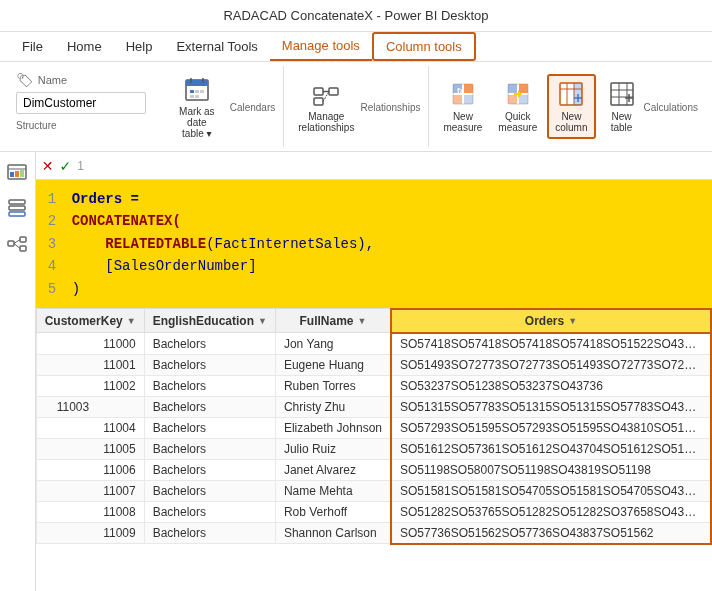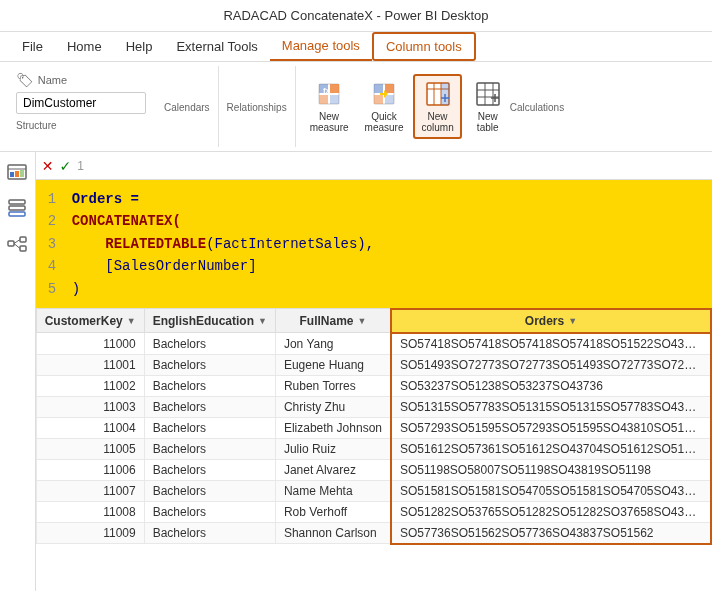--- a/index.html
+++ b/index.html
@@ -274,24 +274,58 @@
   <div class="name-section">
     <div class="name-label">
       <span style="font-size:14px;">🏷</span>
       <span>Name</span>
     </div>
     <input class="name-input" type="text" value="DimCustomer" style="">
     <div class="ribbon-section-label">Structure</div>
   </div>
 
   <div class="ribbon-section">
+    <div class="ribbon-section-items">
+      <div class="ribbon-btn">
+        <div class="ribbon-icon">
+          <svg width="28" height="28" viewBox="0 0 28 28" fill="none" xmlns="http://www.w3.org/2000/svg">
+            <rect x="3" y="5" width="22" height="20" rx="1" fill="white" stroke="#555" stroke-width="1.5"></rect>
+            <rect x="3" y="5" width="22" height="6" rx="1" fill="#4472c4"></rect>
+            <line x1="8" y1="3" x2="8" y2="8" stroke="#555" stroke-width="1.5"></line>
+            <line x1="20" y1="3" x2="20" y2="8" stroke="#555" stroke-width="1.5"></line>
+            <rect x="7" y="15" width="4" height="3" fill="#4472c4" rx="0.5"></rect>
+            <rect x="12" y="15" width="4" height="3" fill="#ccc" rx="0.5"></rect>
+            <rect x="17" y="15" width="4" height="3" fill="#ccc" rx="0.5"></rect>
+            <rect x="7" y="20" width="4" height="3" fill="#ccc" rx="0.5"></rect>
+            <rect x="12" y="20" width="4" height="3" fill="#ccc" rx="0.5"></rect>
+          </svg>
+        </div>
+        <span style="white-space:pre-line;">Mark as date
+table ▾</span>
+      </div>
+    </div>
     <div class="ribbon-section-label">Calendars</div>
   </div>
 
   <div class="ribbon-section">
+    <div class="ribbon-section-items">
+      <div class="ribbon-btn">
+        <div class="ribbon-icon">
+          <svg width="28" height="28" viewBox="0 0 28 28" fill="none" xmlns="http://www.w3.org/2000/svg">
+            <rect x="2" y="8" width="9" height="7" rx="1" fill="white" stroke="#555" stroke-width="1.5"></rect>
+            <rect x="17" y="8" width="9" height="7" rx="1" fill="white" stroke="#555" stroke-width="1.5"></rect>
+            <line x1="11" y1="11.5" x2="17" y2="11.5" stroke="#555" stroke-width="1.5"></line>
+            <rect x="2" y="18" width="9" height="7" rx="1" fill="white" stroke="#555" stroke-width="1.5"></rect>
+            <line x1="11" y1="21.5" x2="17" y2="11.5" stroke="#555" stroke-width="1" stroke-dasharray="2,1"></line>
+          </svg>
+        </div>
+        <span style="white-space:pre-line;">Manage
+relationships</span>
+      </div>
+    </div>
     <div class="ribbon-section-label">Relationships</div>
   </div>
 
   <div class="ribbon-section">
     <div class="ribbon-section-items">
       <div class="ribbon-btn">
         <div class="ribbon-icon">
           <svg width="28" height="28" viewBox="0 0 28 28" fill="none">
             <rect x="4" y="4" width="20" height="20" rx="1" fill="white" stroke="#ccc" stroke-width="1"></rect>
             <rect x="4" y="4" width="9" height="9" fill="#4472c4" opacity="0.5"></rect>
@@ -457,21 +491,21 @@
     <td>Eugene Huang</td>
     <td class="orders-col" style="max-width:320px;overflow:hidden;text-overflow:ellipsis;">SO51493SO72773SO72773SO51493SO72773SO72773SO72773SO51493SO...</td>
   </tr>
             <tr>
     <td style="text-align:right;">11002</td>
     <td>Bachelors</td>
     <td>Ruben Torres</td>
     <td class="orders-col" style="max-width:320px;overflow:hidden;text-overflow:ellipsis;">SO53237SO51238SO53237SO43736</td>
   </tr>
             <tr>
-    <td style="text-align:right;padding-left:20px;">11003</td>
+    <td style="padding-left:20px;">11003</td>
     <td>Bachelors</td>
     <td>Christy Zhu</td>
     <td class="orders-col" style="max-width:320px;overflow:hidden;text-overflow:ellipsis;">SO51315SO57783SO51315SO51315SO57783SO43701SO57783SO...</td>
   </tr>
             <tr>
     <td style="text-align:right;">11004</td>
     <td>Bachelors</td>
     <td>Elizabeth Johnson</td>
     <td class="orders-col" style="max-width:320px;overflow:hidden;text-overflow:ellipsis;">SO57293SO51595SO57293SO51595SO43810SO51595</td>
   </tr>

